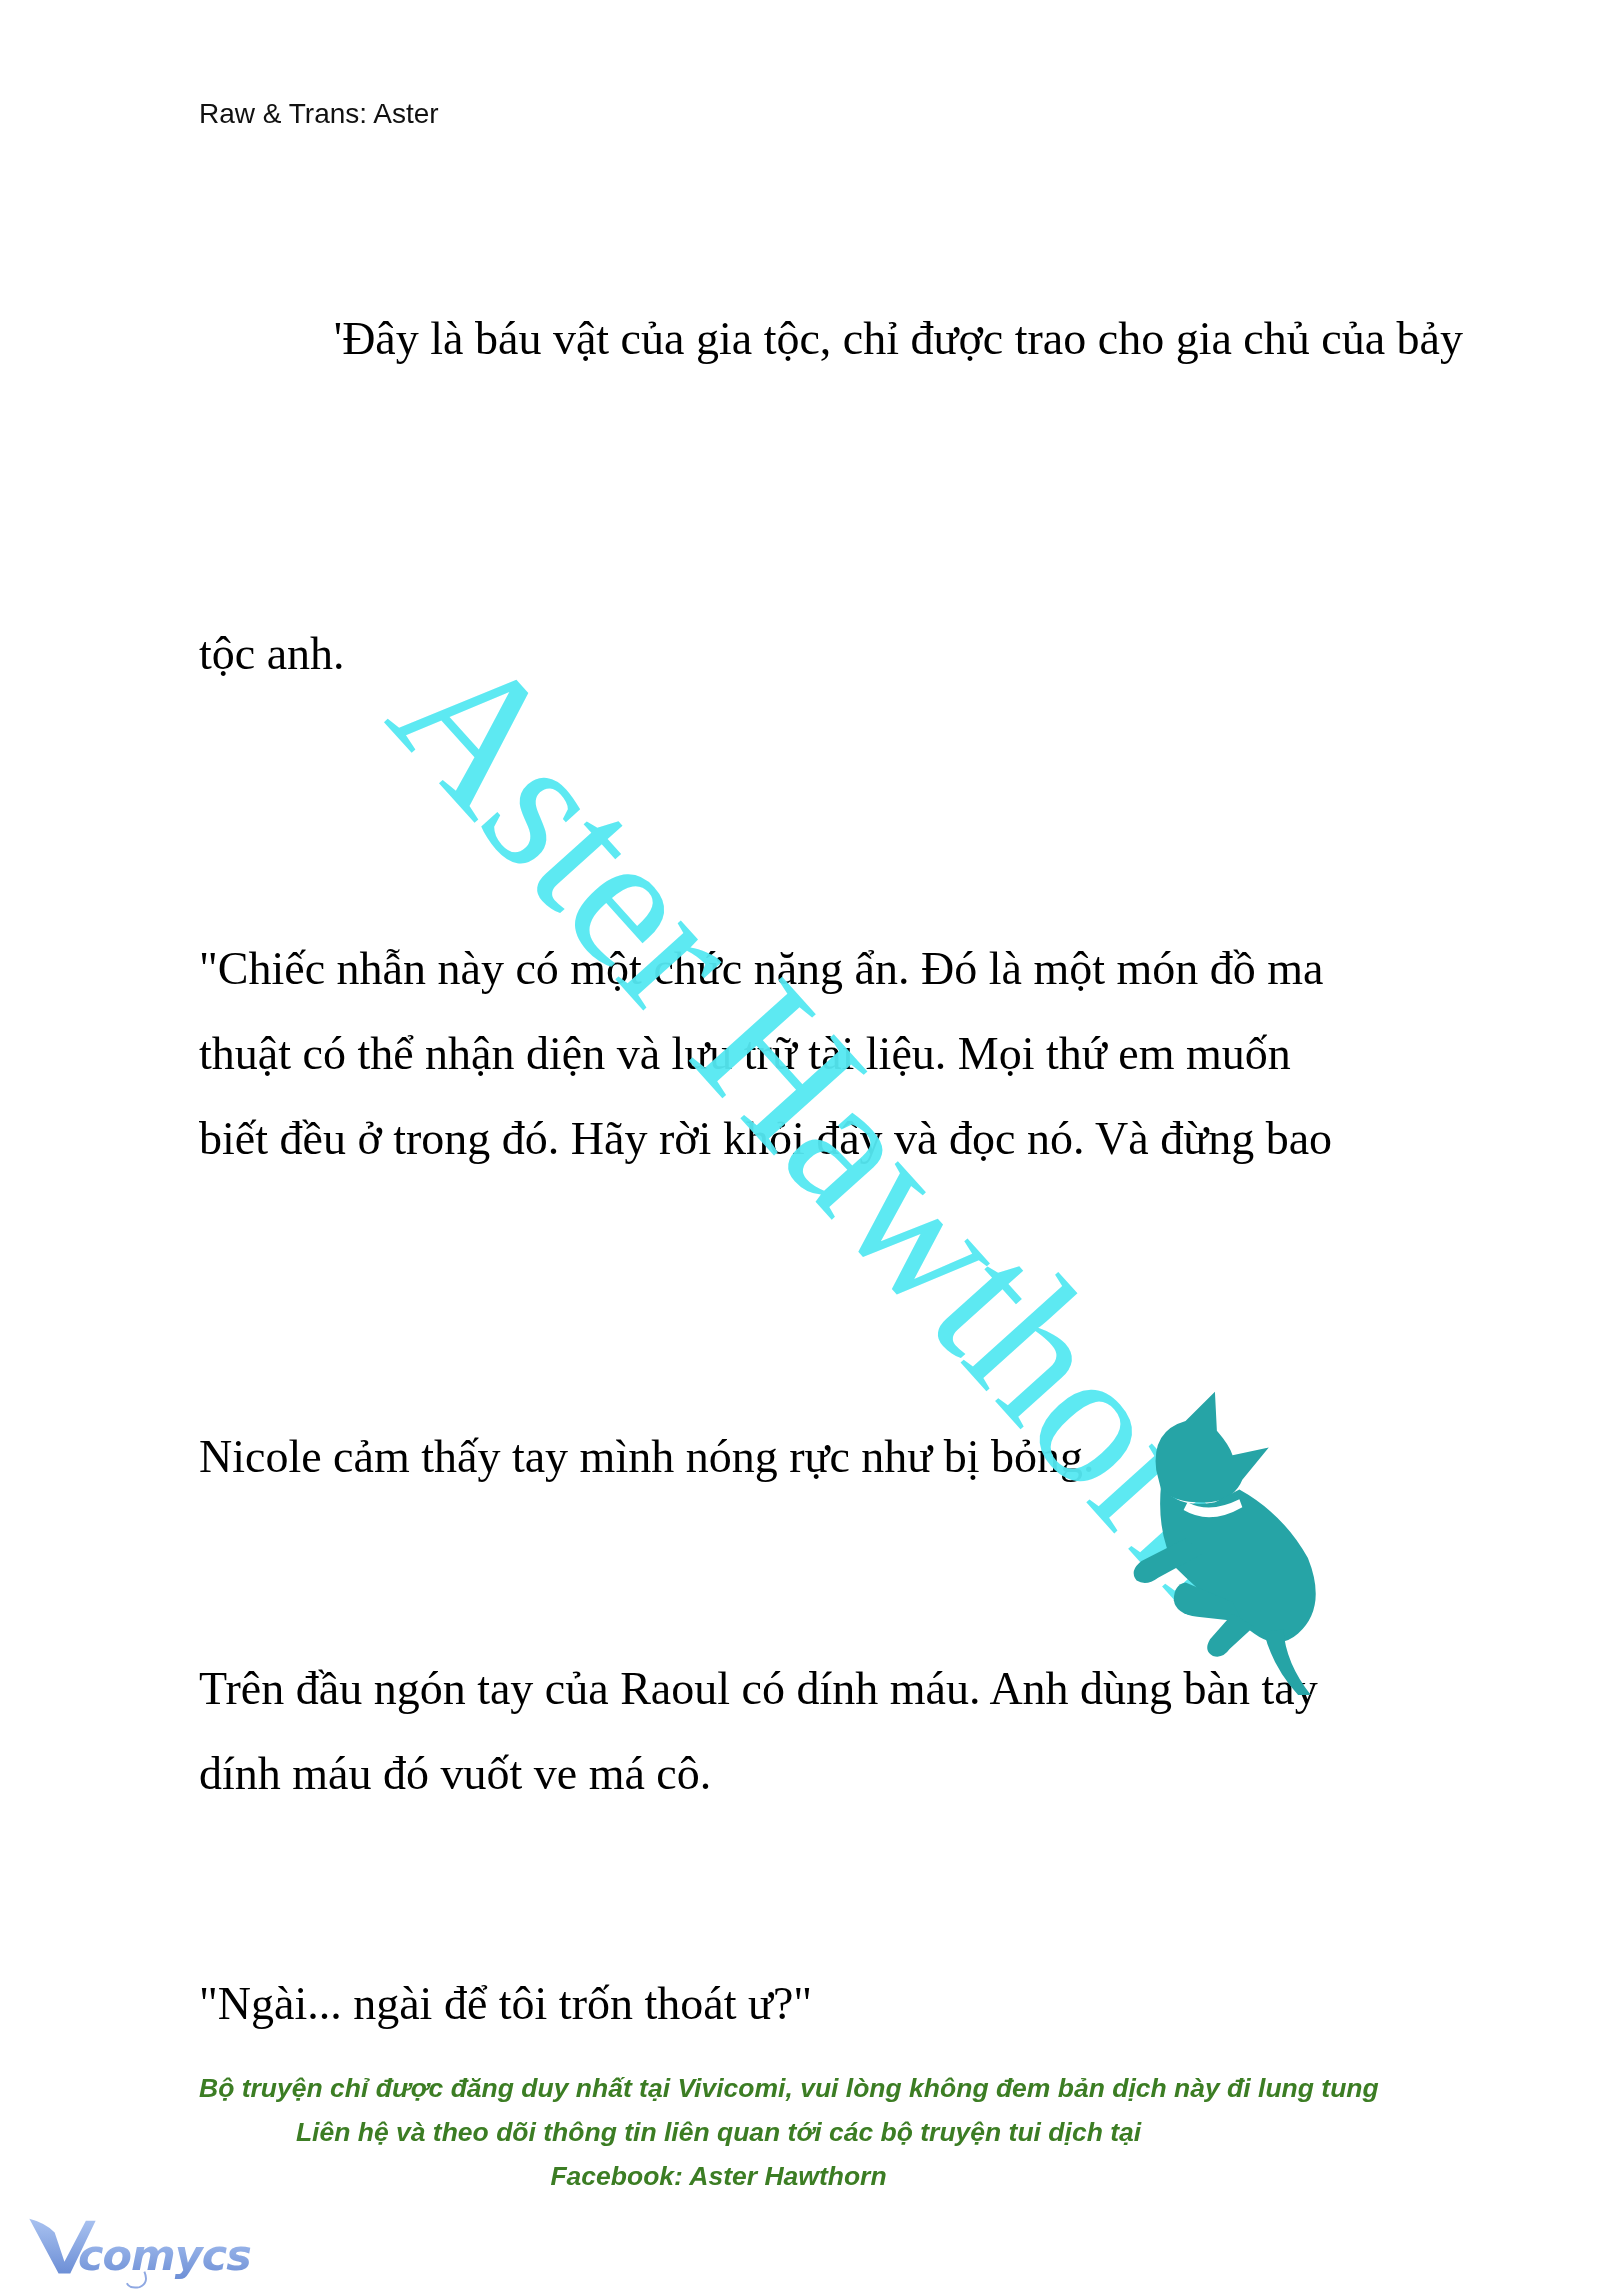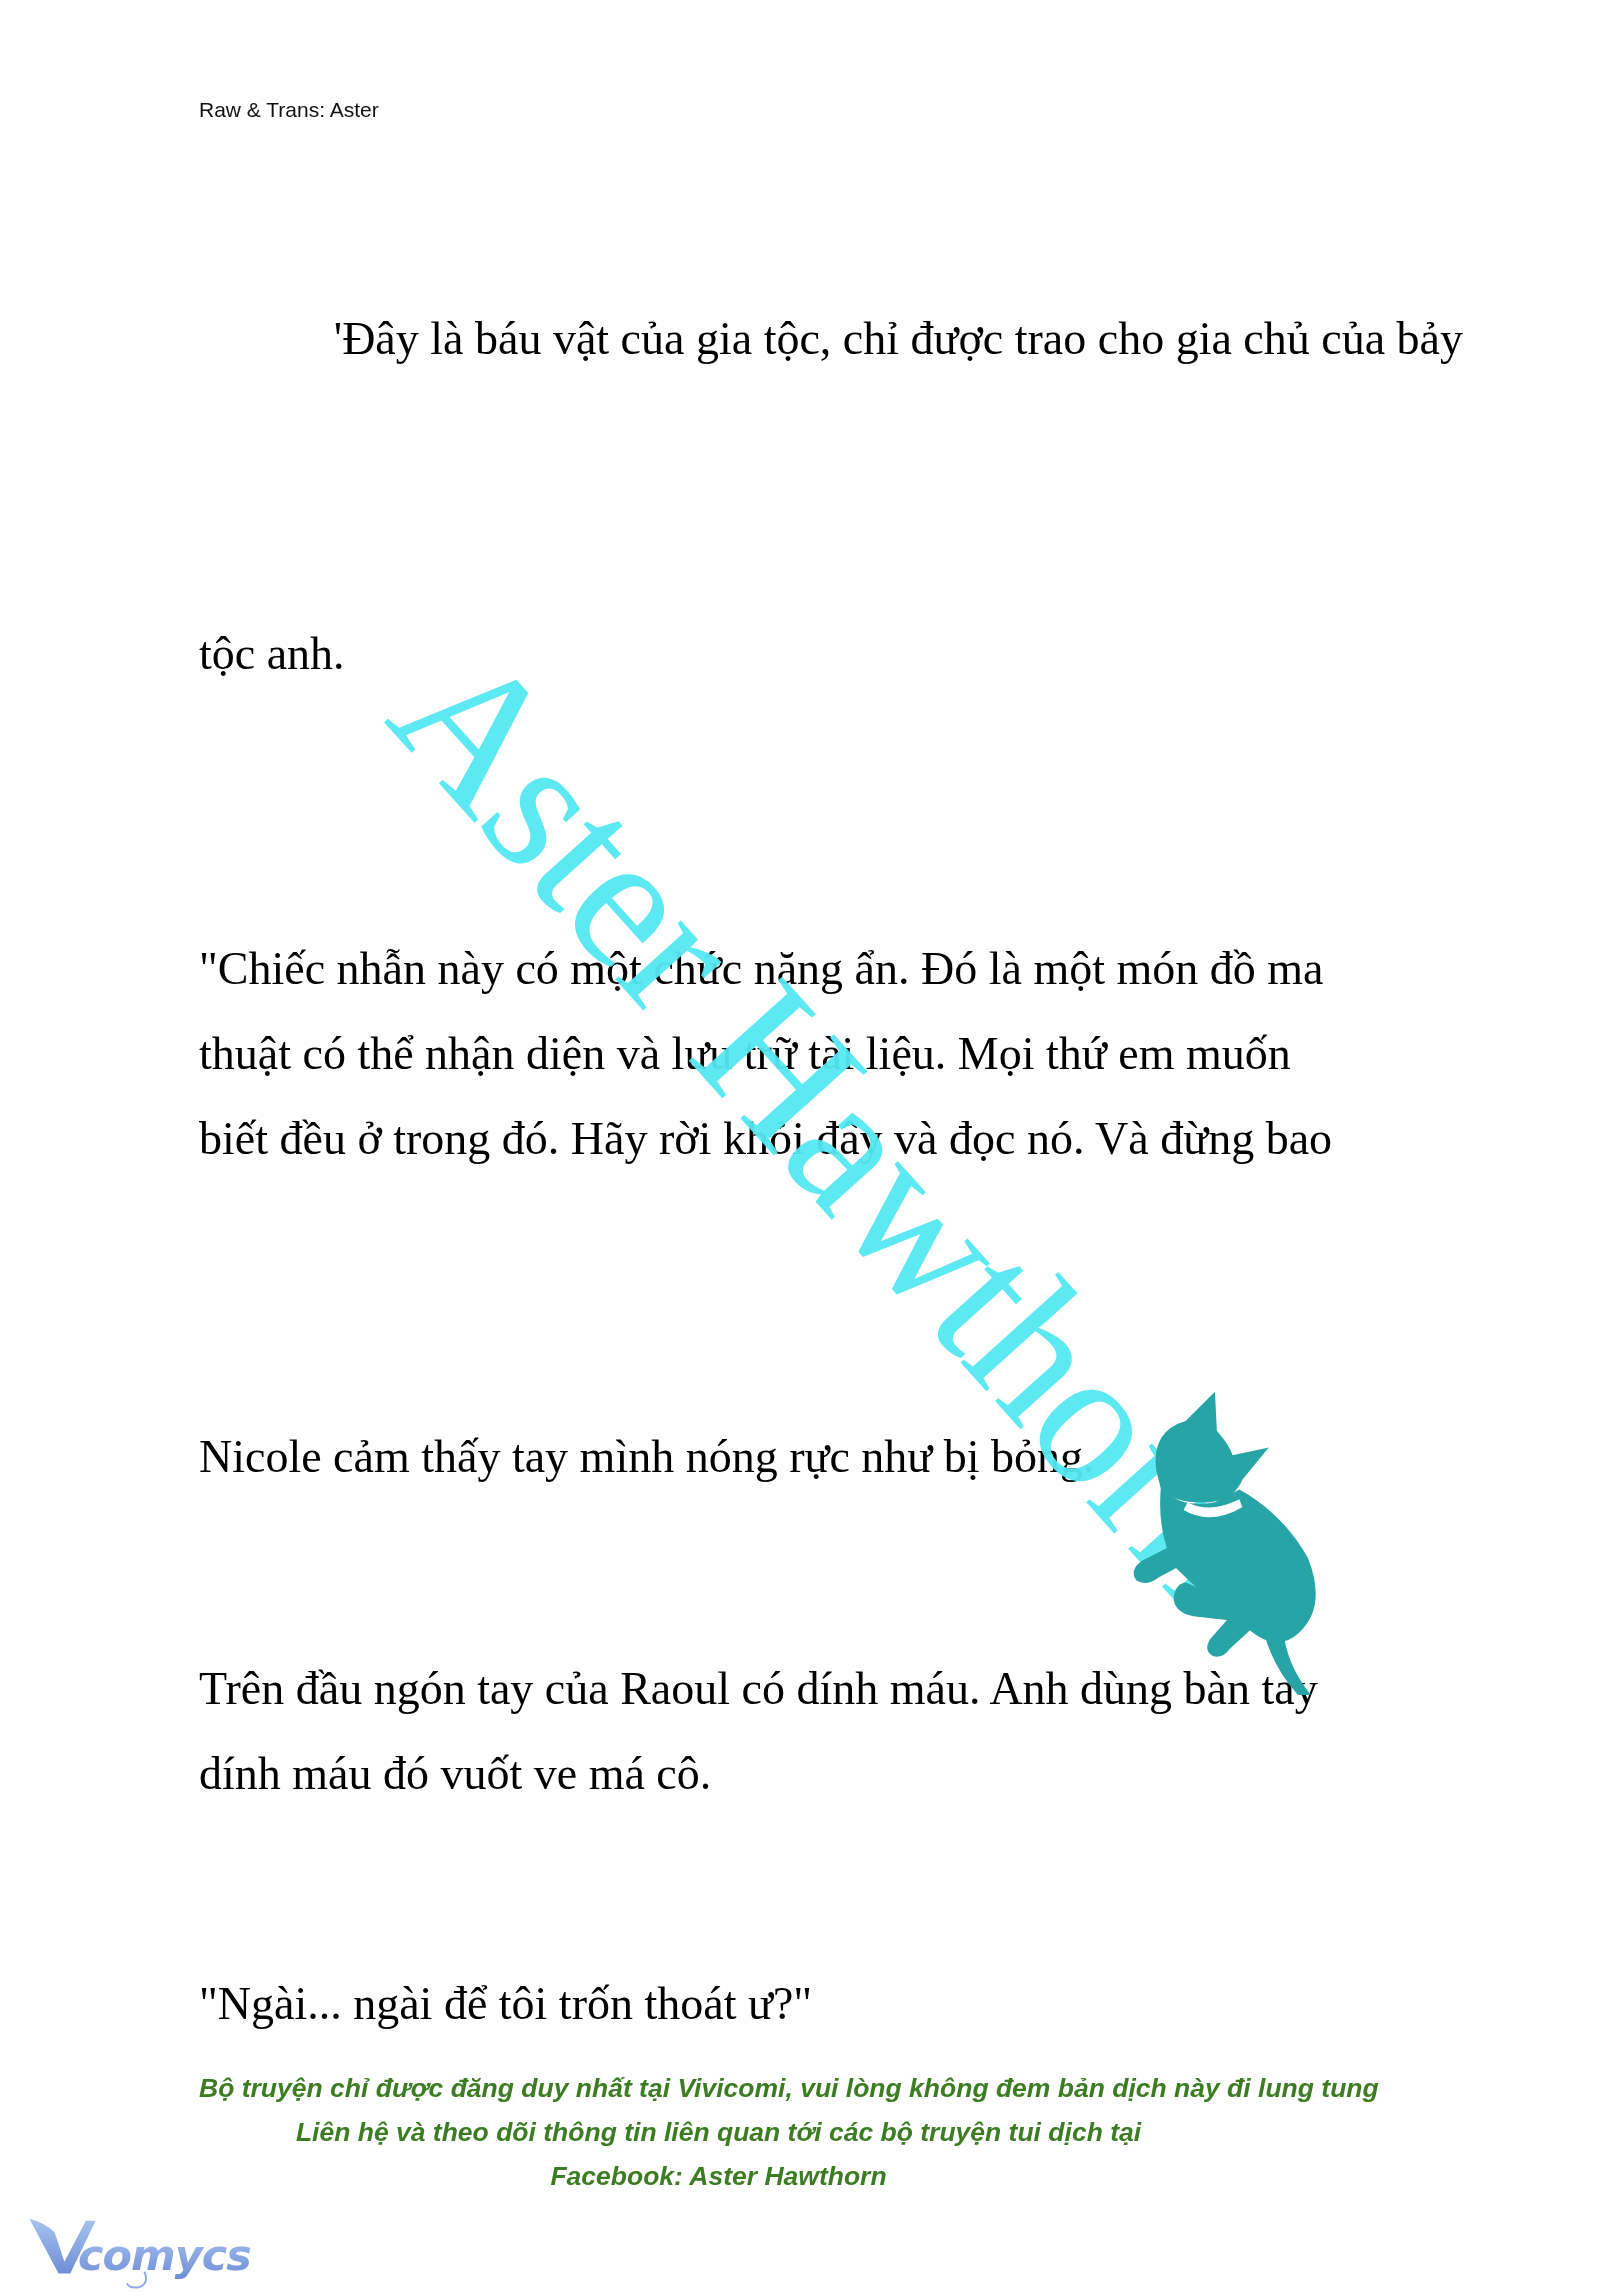--- a/index.html
+++ b/index.html
@@ -11,21 +11,21 @@
       width: 1621px;
       height: 2293px;
       position: relative;
       overflow: hidden;
     }
     .page-header {
       position: absolute;
       left: 199px;
       top: 98px;
       font-family: "Liberation Sans", sans-serif;
-      font-size: 21px;
+      font-size: 28px;
       color: #111111;
       margin: 0;
     }
     .body-text {
       position: absolute;
       left: 199px;
       width: 1264px;
       font-family: "Liberation Serif", serif;
       font-size: 46px;
       line-height: 85px;

